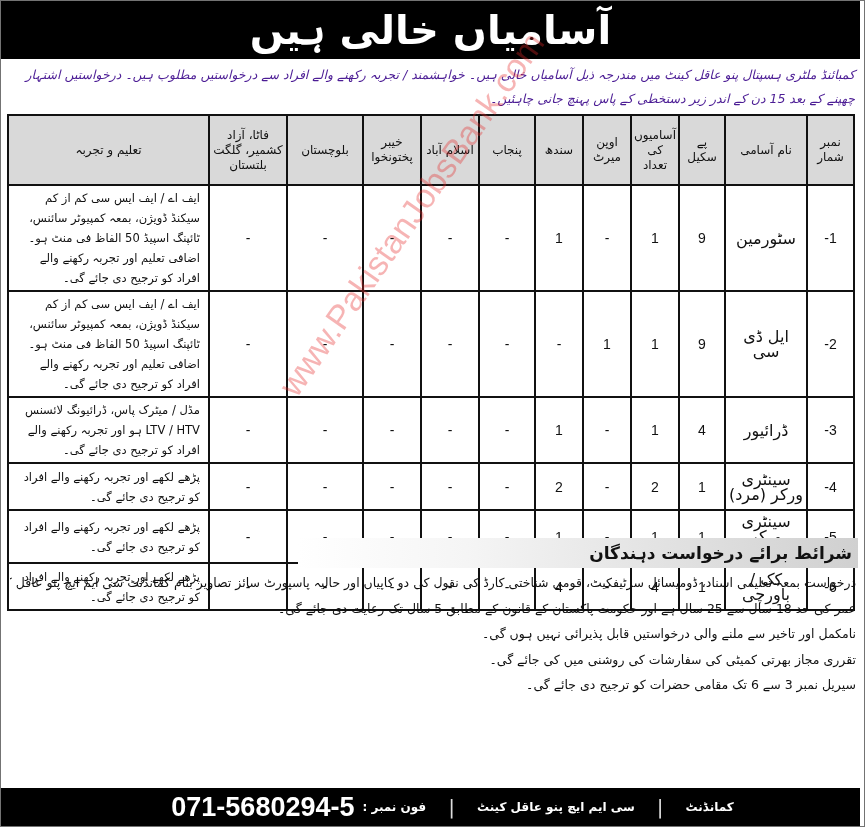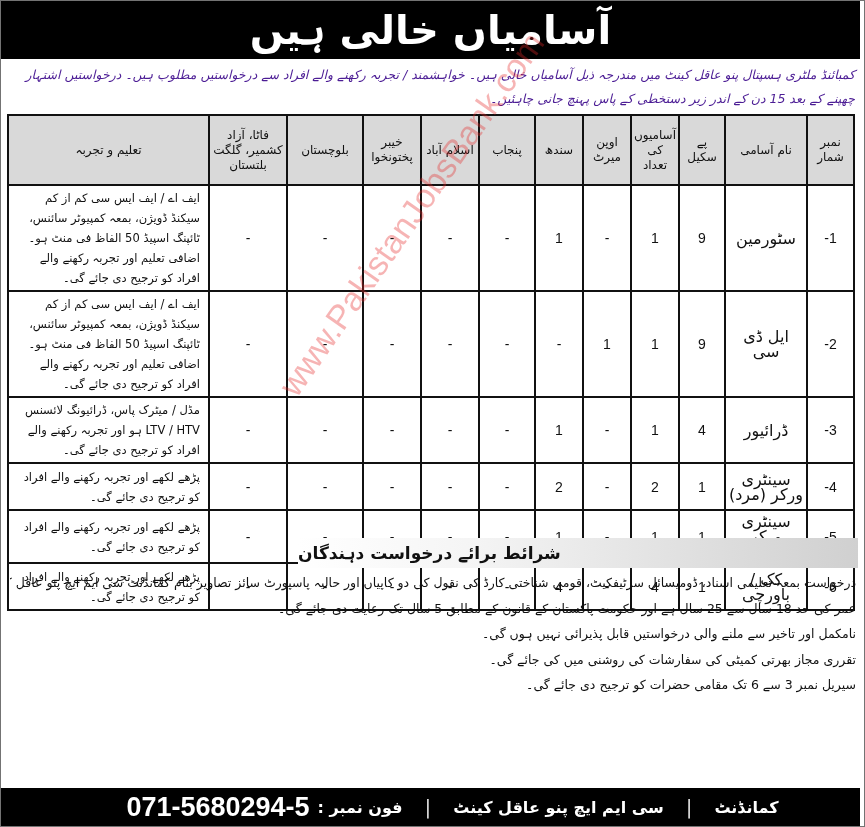--- a/index.html
+++ b/index.html
@@ -20,29 +20,29 @@
   table.posts th, table.posts td { border: 2px solid #111; text-align: center; vertical-align: middle; }
   table.posts th { background: #d9d9d9; font-family: "DejaVu Sans", sans-serif; font-weight: normal; font-size: 12px; line-height: 15px; height: 70px; padding: 2px; }
   table.posts td { font-size: 14px; padding: 3px; }
   table.posts td.name { font-family: "DejaVu Sans", sans-serif; font-size: 16px; line-height: 15px; margin-left: 21px; }
   table.posts td.qual { font-family: "DejaVu Sans", sans-serif; font-size: 11.5px; line-height: 20px; text-align: right; padding: 2px 8px; margin-left: 24px; }
   .r1, .r2 { height: 75px; }
   .r3 { height: 53px; }
   .r4, .r5, .r6 { height: 47px; }
 
   .cond-head { position: absolute; right: 6px; top: 537px; width: 560px; height: 30px; direction: rtl;
-    background: linear-gradient(to left, #d0d0d0, #f5f5f5 70%, #ffffff); display: flex; align-items: center; padding-right: 6px; justify-content: flex-end; }
+    background: linear-gradient(to left, #d0d0d0, #f5f5f5 70%, #ffffff); display: flex; align-items: center; padding-right: 6px; }
   .cond-head span { font-family: "DejaVu Sans", sans-serif; font-size: 17px; font-weight: bold; color: #111; }
 
   .conds { position: absolute; right: 8px; top: 569px; width: 846px; direction: rtl; list-style: none; }
   .conds li { font-family: "DejaVu Sans", sans-serif; font-size: 12.5px; line-height: 25.5px; text-align: right; color: #111; white-space: nowrap; overflow: hidden; }
 
   .footer-bar { position: absolute; left: 0; bottom: 0; width: 859px; height: 38px; background: #000; color: #fff; direction: rtl;
     display: flex; align-items: center; justify-content: center; gap: 22px; }
-  .footer-bar .f-urdu { font-family: "DejaVu Sans", sans-serif; font-weight: bold; font-size: 16px; }
+  .footer-bar .f-urdu { font-family: "DejaVu Sans", sans-serif; font-weight: bold; font-size: 12px; }
   .footer-bar .sep { font-size: 20px; color: #ddd; }
   .footer-bar .phone-wrap { display: flex; direction: rtl; align-items: center; gap: 8px; }
   .footer-bar .phone { font-family: "Liberation Sans", sans-serif; font-weight: bold; font-size: 27px; direction: ltr; margin-left: 44px; }
 
   .watermark { position: absolute; left: 270px; top: 380px; transform: rotate(-55deg); transform-origin: left top;
     font-family: "Liberation Sans", sans-serif; font-size: 34px; color: rgba(230, 40, 40, 0.35); white-space: nowrap; pointer-events: none; }
 </style>
 </head>
 <body>
 

